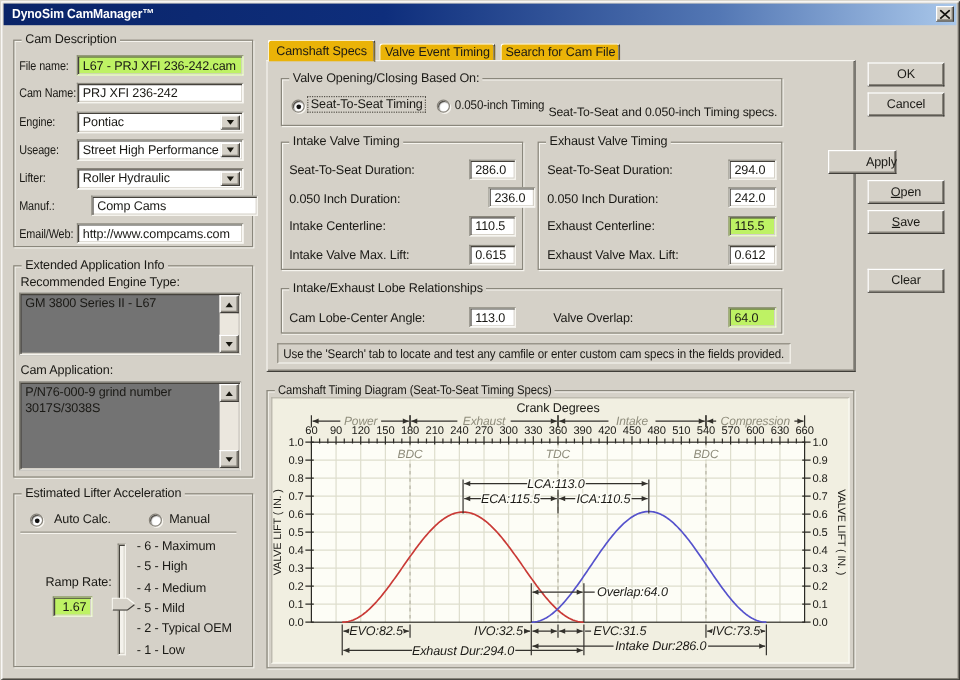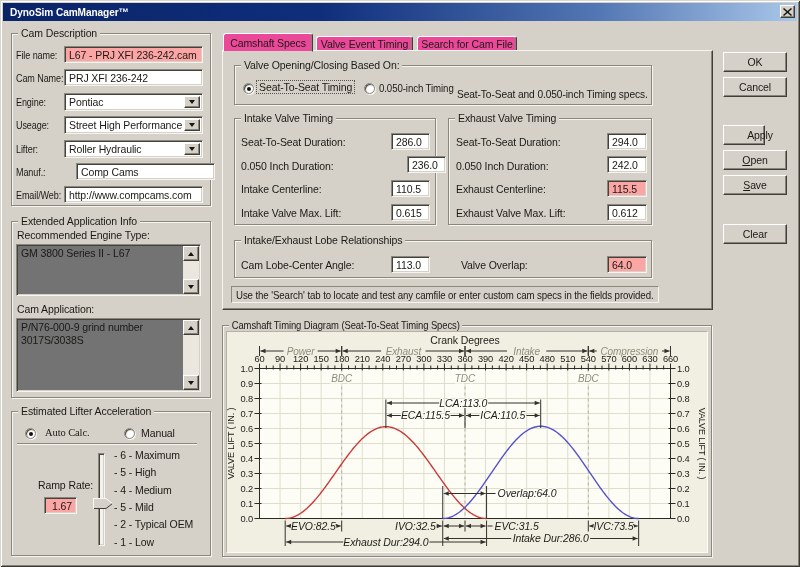--- a/index.html
+++ b/index.html
@@ -16,21 +16,21 @@
     background:linear-gradient(to right,#0a2468 0%,#0e2e7c 40%,#5377b4 75%,#a9c7ea 100%);}
   #title-text{left:7px;top:2.5px;color:#fff;font-weight:bold;font-size:11px;transform:scaleX(.92);transform-origin:0 50%;}
   #close-btn{left:780px;top:5px;width:15px;height:13px;background:#d5d1c8;
     border:1px solid;border-color:#fff #403e39 #403e39 #fff;
     box-shadow:inset -1px -1px 0 #87837a;display:flex;align-items:center;justify-content:center;}
   
   .group{border:1px solid #8a877c;box-shadow:1px 1px 0 #f6f4ee, inset 1px 1px 0 #f6f4ee;}
   .group-label{position:absolute;top:-8px;left:6px;background:#d5d1c8;padding:0 3px;white-space:nowrap;line-height:14px;}
   .sunken{background:#fff;border:1px solid;border-color:#8a877c #f6f4ee #f6f4ee #8a877c;
     box-shadow:inset 1px 1px 0 #45423c, inset -1px -1px 0 #d5d1c8;}
-  .sunken.grey{background:#fca5a5;padding-left:24px;}
+  .sunken.grey{background:#bef264;padding-left:24px;}
   .field-text{position:absolute;left:4px;top:2px;right:2px;white-space:nowrap;overflow:hidden;}
   .raised{background:#d5d1c8;border:1px solid;border-color:#fff #403e39 #403e39 #fff;
     box-shadow:inset -1px -1px 0 #87837a;}
   .btn{display:flex;align-items:center;justify-content:center;}
   .u-first::first-letter{text-decoration:underline;}
   .lbl{white-space:nowrap;}
   .tight{transform:scaleX(.86);transform-origin:0 50%;}
   .tight92{transform:scaleX(.92);transform-origin:0 50%;}
   .combo-arrow{position:absolute;right:2px;top:2px;bottom:2px;width:16px;background:#d5d1c8;
     border:1px solid;border-color:#fff #403e39 #403e39 #fff;box-shadow:inset -1px -1px 0 #87837a;
@@ -43,21 +43,21 @@
   .radio.on .dot{display:block;}
   .focus-dotted{outline:1px dotted #55524a;}
   .scrollbar{position:absolute;top:1px;bottom:1px;right:1px;width:16px;background:#ebe7de;}
   .sb-btn{position:absolute;left:0;width:16px;height:15px;background:#d5d1c8;
     border:1px solid;border-color:#fff #403e39 #403e39 #fff;box-shadow:inset -1px -1px 0 #87837a;
     display:flex;align-items:center;justify-content:center;}
   .textbox{background:#737373;border:1px solid;border-color:#8a877c #f6f4ee #f6f4ee #8a877c;
     box-shadow:inset 1px 1px 0 #45423c, inset -1px -1px 0 #d5d1c8;}
   .textbox .content{position:absolute;left:4px;top:2px;right:18px;white-space:pre-line;line-height:13px;}
   
-  .tab{position:absolute;background:#ec4899;border:1px solid;border-color:#fff #403e39 #d5d1c8 #fff;
+  .tab{position:absolute;background:#eab308;border:1px solid;border-color:#fff #403e39 #d5d1c8 #fff;
     border-radius:3px 3px 0 0;box-shadow:inset -1px 0 0 #87837a;
     display:flex;align-items:center;justify-content:center;white-space:nowrap;text-align:center;}
   #tab-panel{left:222px;top:50px;width:491px;height:260px;background:#d5d1c8;
     border:1px solid;border-color:#f6f4ee #403e39 #403e39 #f6f4ee;box-shadow:inset -1px -1px 0 #87837a;}
   .sep-etch{border-top:1px solid #8a877c;border-bottom:1px solid #f6f4ee;height:0;}
   #status-box{border:1px solid;border-color:#8a877c #f6f4ee #f6f4ee #8a877c;
     display:flex;align-items:center;padding-left:4px;white-space:nowrap;}
   
   #chart-cream{background:#f1efe1;border:1px solid;border-color:#b3b0a5 #fbfaf4 #fbfaf4 #b3b0a5;}
   svg text{font-family:"Liberation Sans",sans-serif;}
@@ -151,21 +151,21 @@
         </div>
     </div>
   </div>
 
   <div class="abs group" style="left:11px;top:411px;width:200px;height:145px;">
     <div class="group-label">Estimated Lifter Acceleration</div>
   </div>
   <span class="radio on abs" style="left:25px;top:428px;">
       <span class="dot"></span>
     </span>
-  <div class="abs lbl" style="left:45px;top:427px;font-family:Liberation Serif, serif;">Auto Calc.</div>
+  <div class="abs lbl" style="left:45px;top:427px;">Auto Calc.</div>
   <span class="radio abs" style="left:124px;top:428px;"></span>
   <div class="abs lbl" style="left:141px;top:427px;">Manual</div>
   <div class="abs sep-etch" style="left:17px;top:443px;width:180px;"></div>
 
   <div class="abs lbl" style="left:38px;top:479px;">Ramp Rate:</div>
   <div class="abs sunken grey" style="left:44px;top:497px;width:33px;height:17px;">
     <div class="field-text" style="left:7px;">1.67</div>
     </div>
 
   <div class="abs sunken" style="left:98px;top:453px;width:7px;height:93px;background:#f4f2ec;"></div>
@@ -260,21 +260,21 @@
   <div id="status-box" class="abs" style="left:231px;top:286px;width:428px;height:17px;z-index:4;">
     <span class="tight92">Use the 'Search' tab to locate and test any camfile or enter custom cam specs in the fields provided.</span>
     </div>
 
   <div class="abs raised btn" style="left:723px;top:52px;width:64px;height:20px;">
     <span>OK</span>
     </div>
   <div class="abs raised btn" style="left:723px;top:77px;width:64px;height:20px;">
     <span>Cancel</span>
     </div>
-  <div class="abs raised btn" style="left:723px;top:125px;width:42px;height:20px;padding-left:32px;">
+  <div class="abs raised btn" style="left:690px;top:125px;width:57px;height:20px;padding-left:32px;">
     <span>Apply</span>
     </div>
   <div class="abs raised btn" style="left:723px;top:150px;width:64px;height:20px;">
     <span class="u-first">Open</span>
     </div>
   <div class="abs raised btn" style="left:723px;top:175px;width:64px;height:20px;">
     <span class="u-first">Save</span>
     </div>
   <div class="abs raised btn" style="left:723px;top:224px;width:64px;height:20px;">
     <span>Clear</span>

